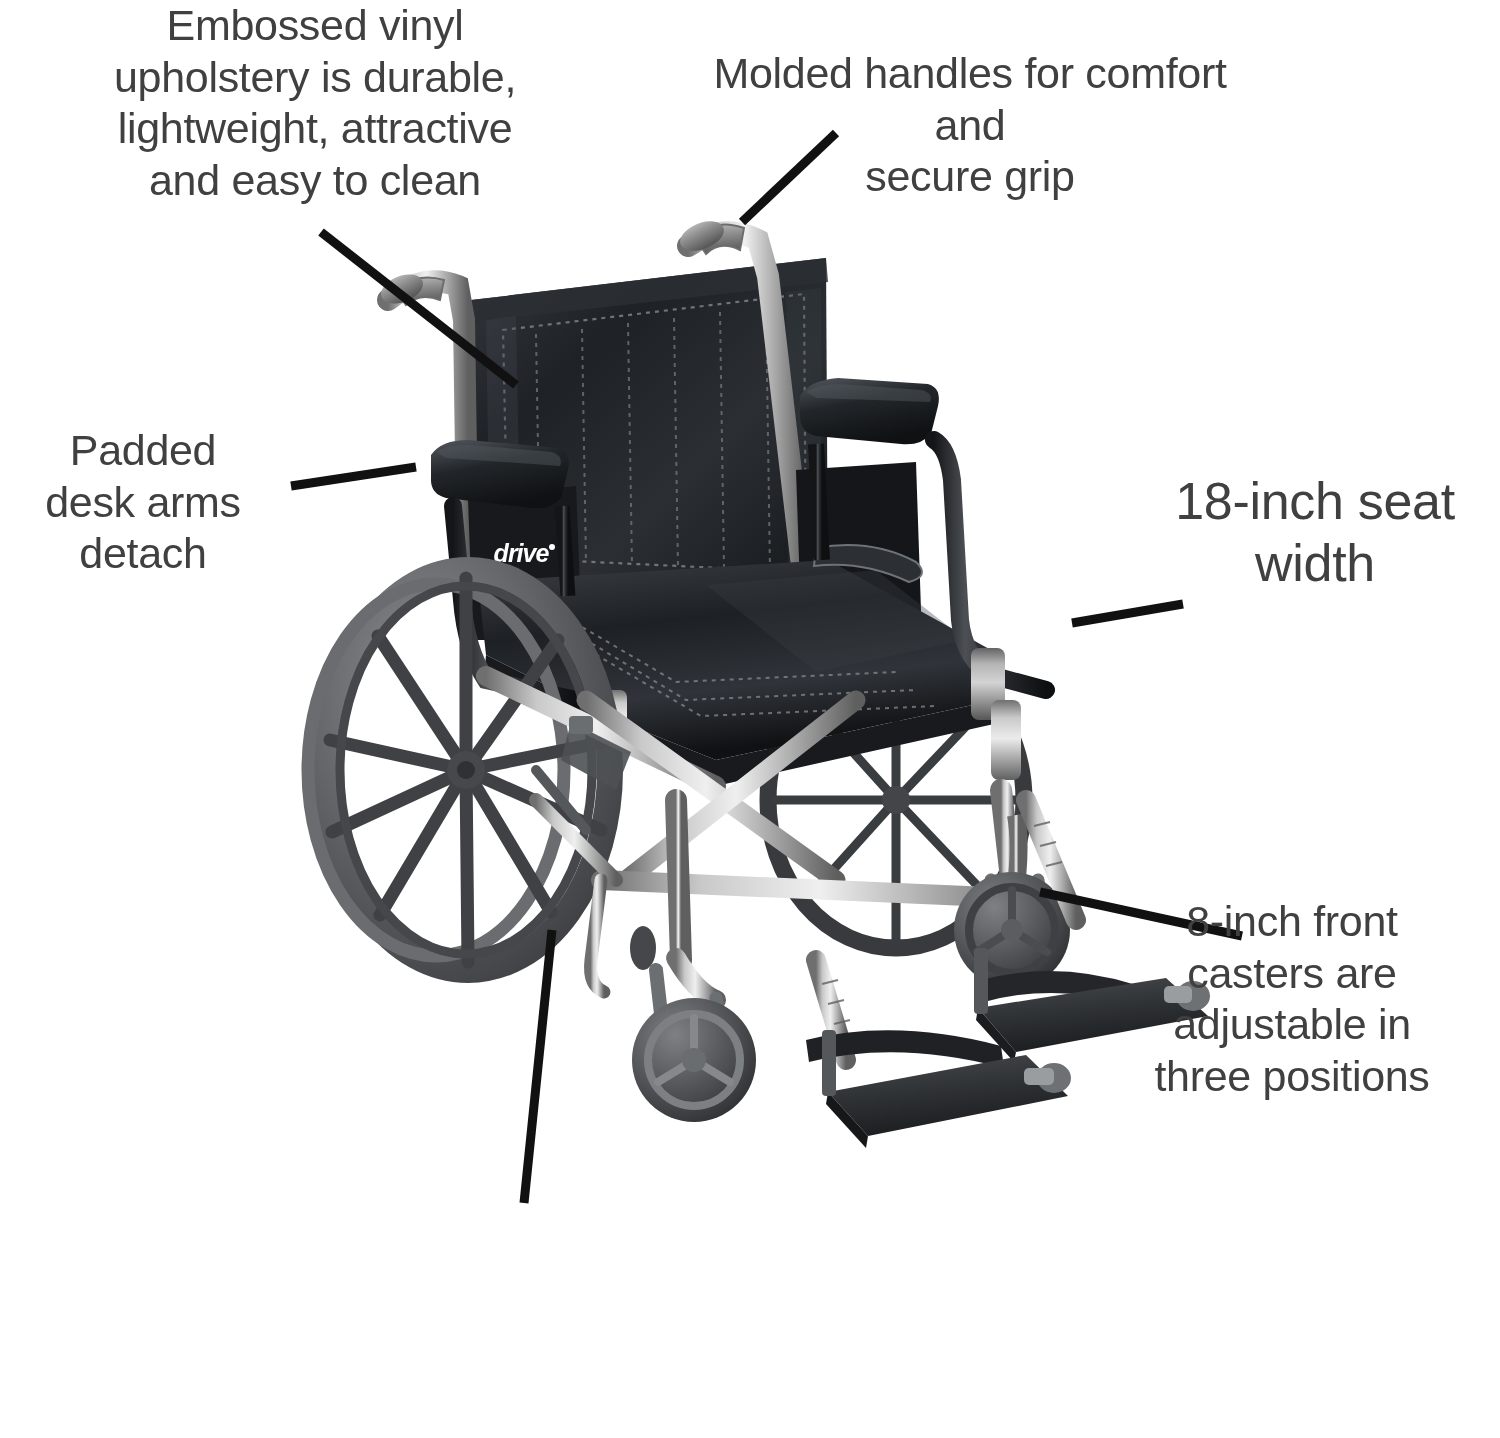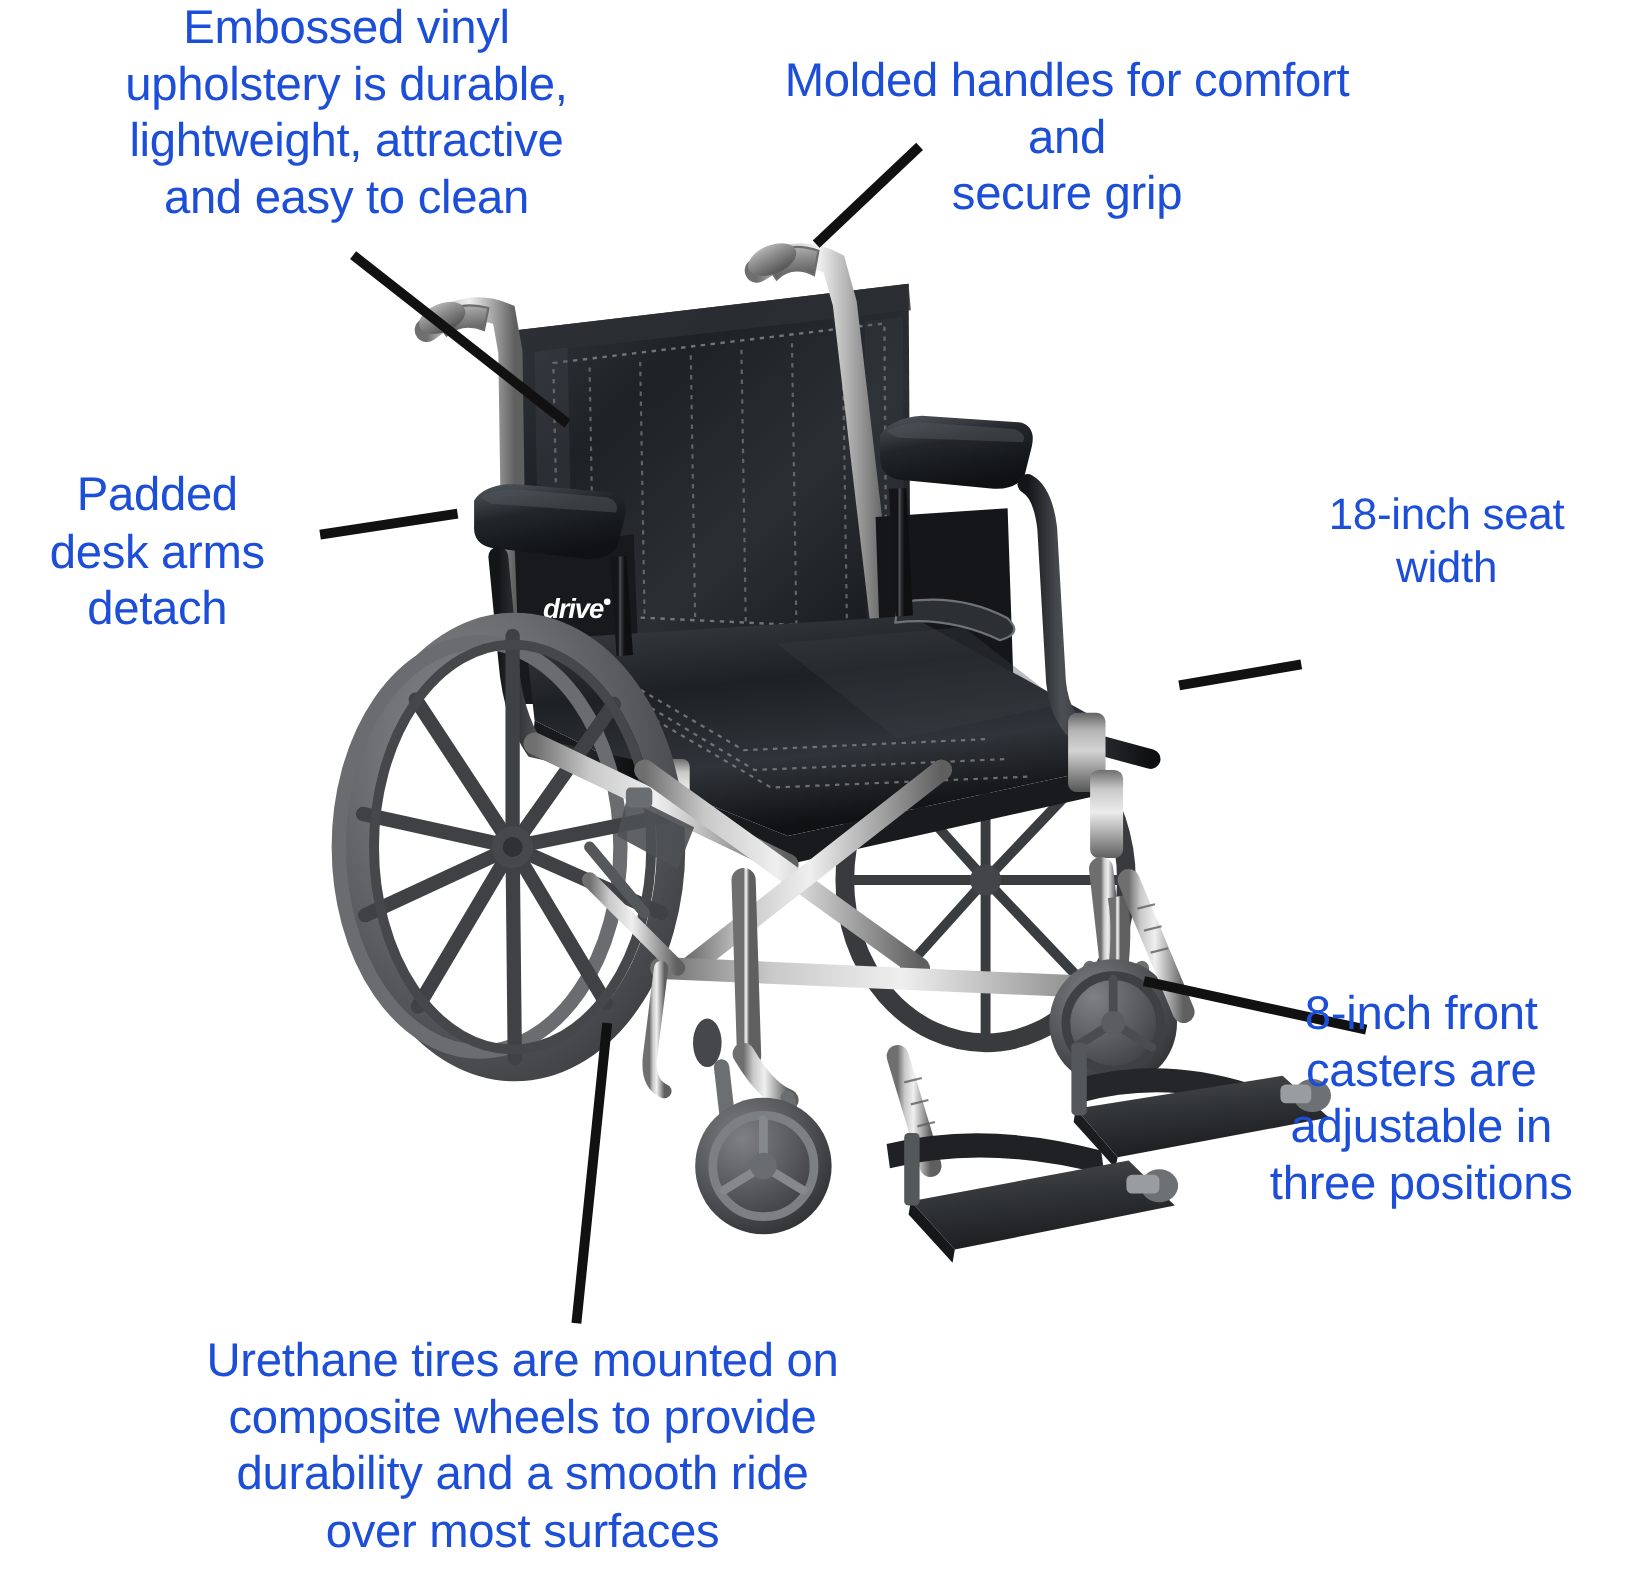--- a/index.html
+++ b/index.html
@@ -9,34 +9,34 @@
   }
   #stage{
     position:relative;
     width:1500px;
     height:1438px;
     background:#ffffff;
     overflow:hidden;
   }
   .callout{
     position:absolute;
-    color:#1d4ed8;
+    color:#404040;
     font-family:"Liberation Sans", sans-serif;
     font-weight:400;
     line-height:1.20;
     letter-spacing:-0.3px;
     white-space:pre-line;
   }
   .c-center{text-align:center;}
 
   
   #co-upholstery{ left:25px;  top:0px;    width:580px; font-size:43px; }
   #co-handles   { left:690px; top:48px;   width:560px; font-size:43px; }
   #co-arms      { left:18px;  top:425px;  width:250px; font-size:43px; }
-  #co-seat      { left:1140px;top:444px;  width:350px; font-size:40px; }
+  #co-seat      { left:1140px;top:470px;  width:350px; font-size:52px; }
   #co-casters   { left:1142px;top:885px;  width:300px; font-size:43px;margin-top:11px; }
   #co-tires     { left:95px;  top:1212px; width:760px; font-size:43px; }
 
   #chair-wrap{
     position:absolute;
     left:16px; top:0;
     width:1500px; height:1438px;
     pointer-events:none;
   }
   svg{display:block;}
@@ -342,18 +342,14 @@
 secure grip</div>
 
   <div class="callout c-center" id="co-seat">18-inch seat
 width</div>
 
   <div class="callout c-center" id="co-casters">8-inch front
 casters are
 adjustable in
 three positions</div>
 
-  <div class="callout c-center" id="co-tires">Urethane tires are mounted on
-composite wheels to provide
-durability and a smooth ride
-over most surfaces</div>
 
 </div>
 
 </body></html>

